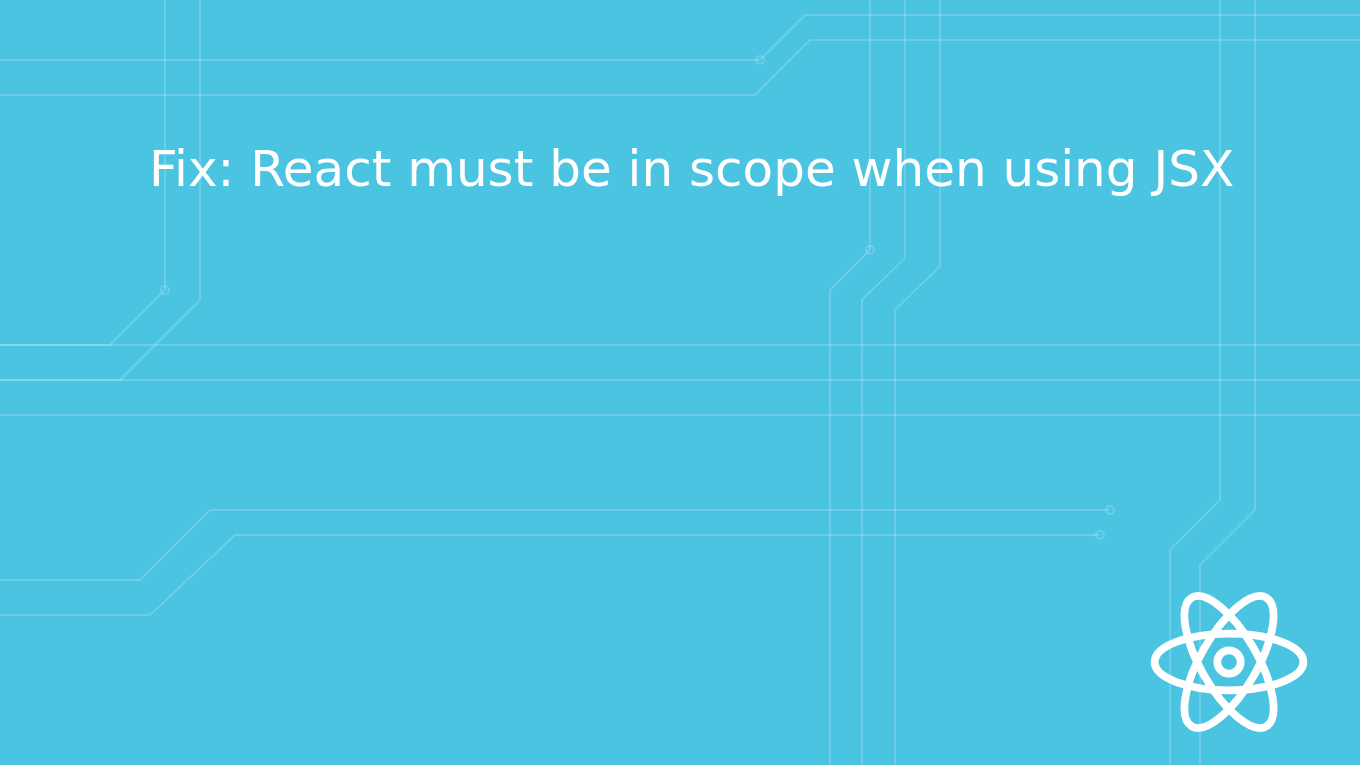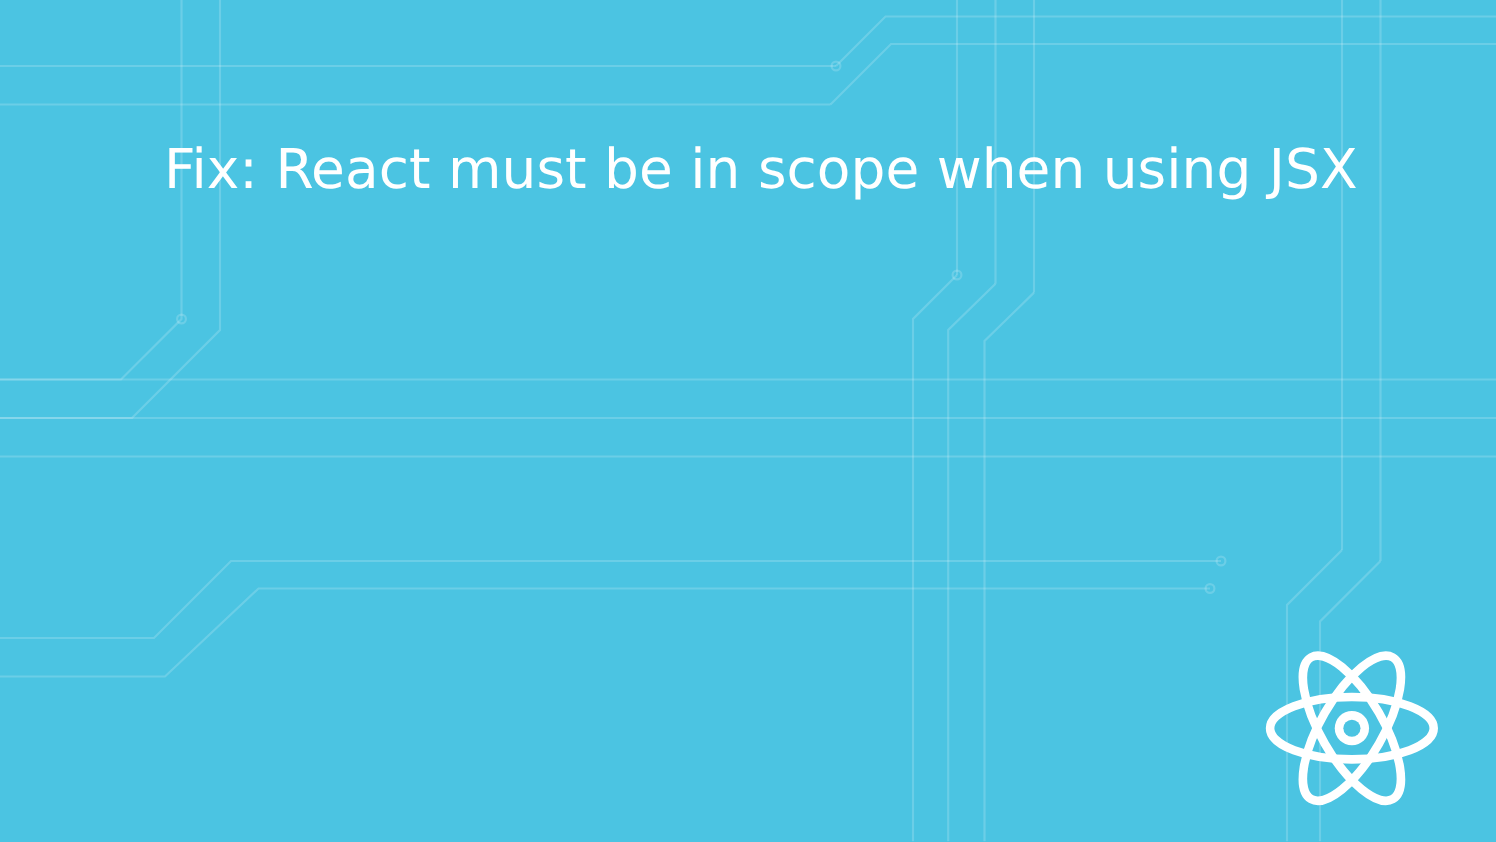--- a/index.html
+++ b/index.html
@@ -39,21 +39,21 @@
       font-size: 128px;
       font-weight: 700;
       color: #2a2a2a;
       letter-spacing: -3px;
       line-height: 1;
     }
     .subtitle {
       font-size: 50px;
       font-weight: 400;
       color: #ffffff;
-      margin-top: 8px;
+      margin-top: 23px;
       margin-left: 44px;
       line-height: 1.25;
       max-width: 1140px;
     }
     .react-logo {
       position: absolute;
       bottom: 18px;
       right: 36px;
       width: 190px;
       height: 170px;

